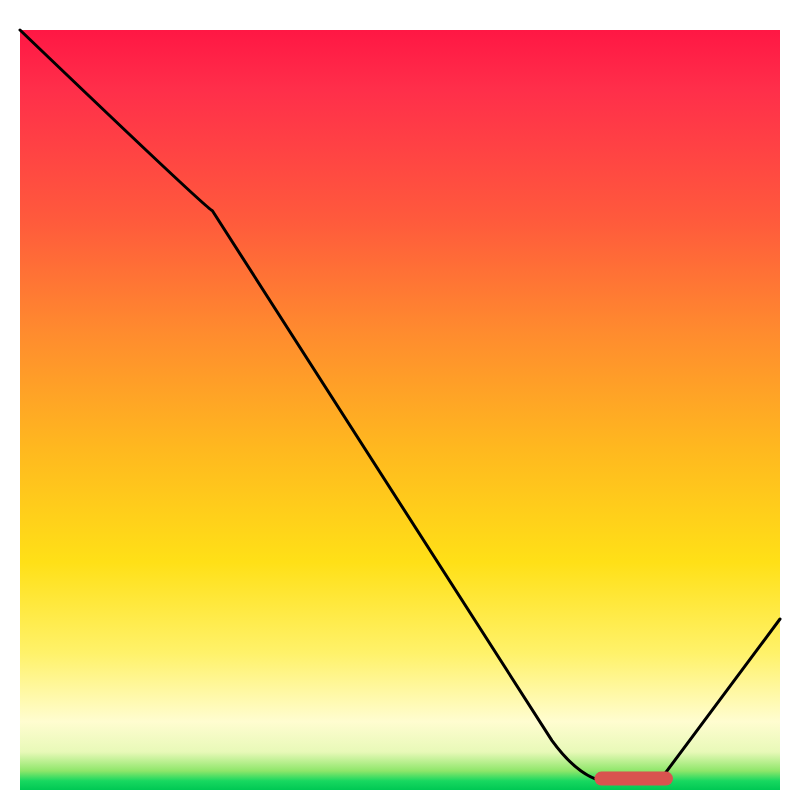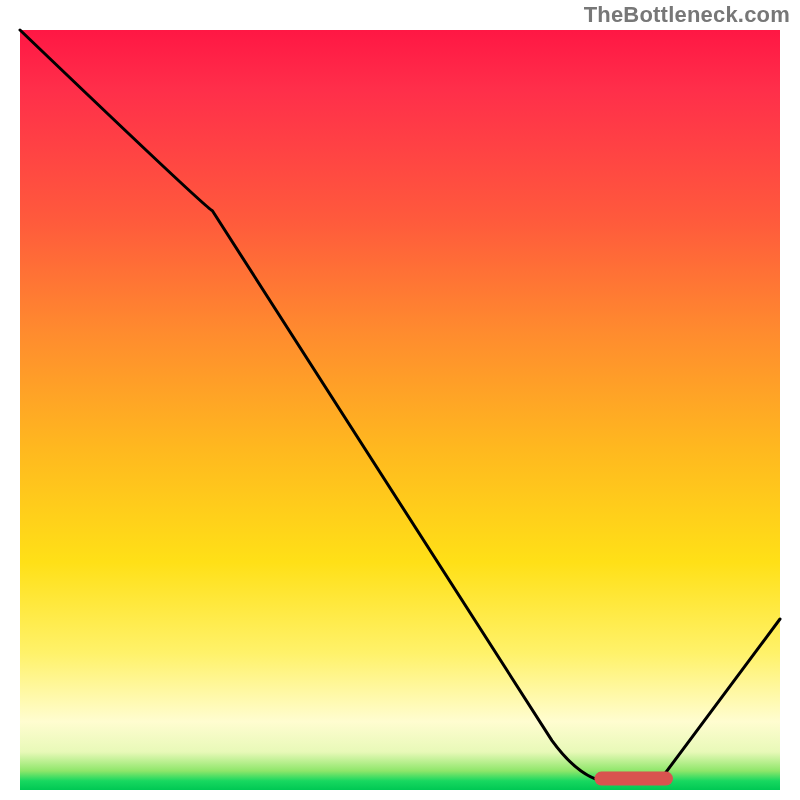--- a/index.html
+++ b/index.html
@@ -66,21 +66,20 @@
   }
   .marker-bar {
     stroke-linecap: round;
   }
 </style>
 </head>
 <body>
 
 <div class="chart-wrap">
 
-  <div class="watermark">TheBottleneck.com</div>
 
   <div class="plot">
     <svg viewBox="0 0 760 760" preserveAspectRatio="none">
 
       <path class="curve" d="M 0,0 Q 182.4,174.79999999999995 192.4,180.79999999999995 L 532,710.6 Q 562.4000000000001,752.4 592.8000000000001,752.4 L 638.4,752.4 L 760,589" stroke="#000000"></path>
 
       <line class="marker-bar" x1="581.4" x2="646" y1="748.6" y2="748.6" stroke="#d9534f" stroke-width="14"></line>
     </svg>
   </div>
 </div>

